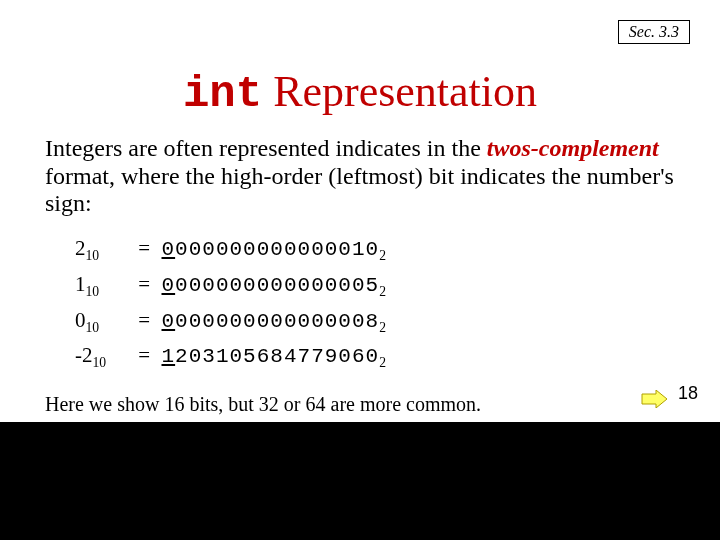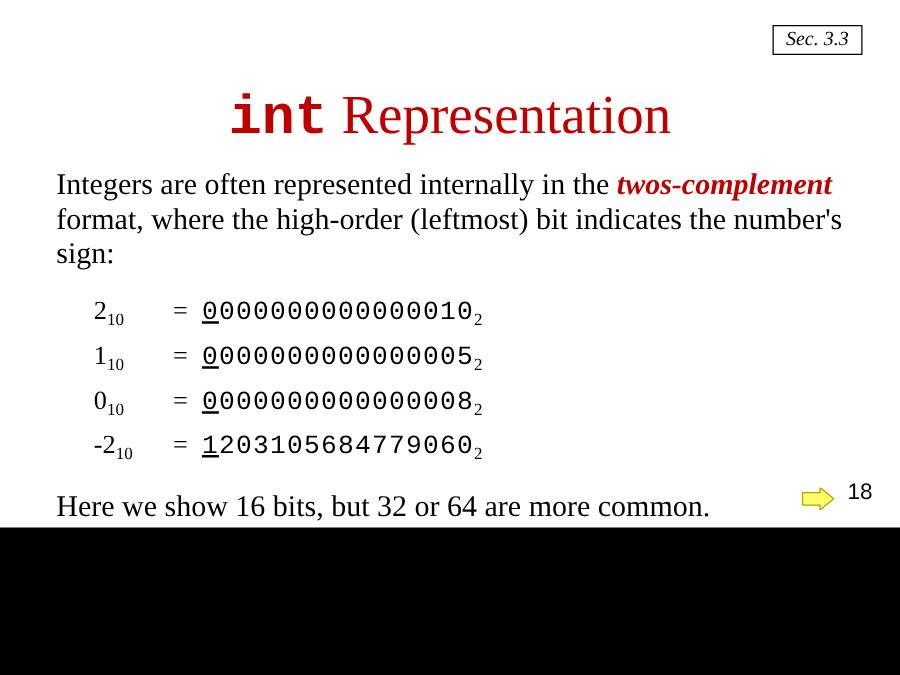--- a/index.html
+++ b/index.html
@@ -85,21 +85,21 @@
     font-family: 'Courier New', Courier, monospace;
     letter-spacing: 1px;
   }
   sub {
     font-size: 0.65em;
     font-family: Georgia, serif;
     letter-spacing: 0;
   }
   .note {
     margin-top: 22px;
-    font-size: 24px;
+    font-size: 20px;
   }
   .pagenum {
     position: absolute;
     bottom: 18px;
     right: 22px;
     font-size: 18px;
     font-family: Arial, sans-serif;
     margin-top: 45px;
   }
   .arrow {
@@ -118,21 +118,21 @@
   <div class="sec-box">
     <span>Sec. 3.3</span>
   </div>
 
   <div class="title">
     <span class="mono">int</span><span> Representation</span>
   </div>
 
   <div class="body">
     <div class="intro">
-      <span>Integers are often represented internally in the </span><span class="em">twos-complement</span><span>  format, where the high-order (leftmost) bit indicates the number's sign:</span>
+      <span>Integers are often represented indicates in the </span><span class="em">twos-complement</span><span>  format, where the high-order (leftmost) bit indicates the number's sign:</span>
     </div>
 
     <div class="table">
       <div class="row">
         <span class="lhs"><span>2</span><sub>10</sub></span>
         <span class="eq">=</span>
         <span class="binblock"><span class="signbit">0</span><span class="rest">000000000000010</span><sub>2</sub></span>
       </div>
       <div class="row">
         <span class="lhs"><span>1</span><sub>10</sub></span>

